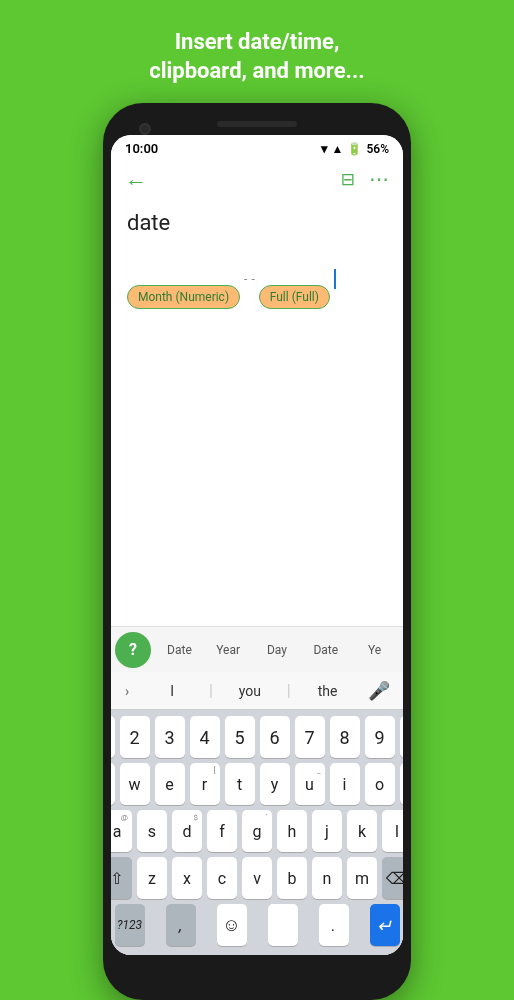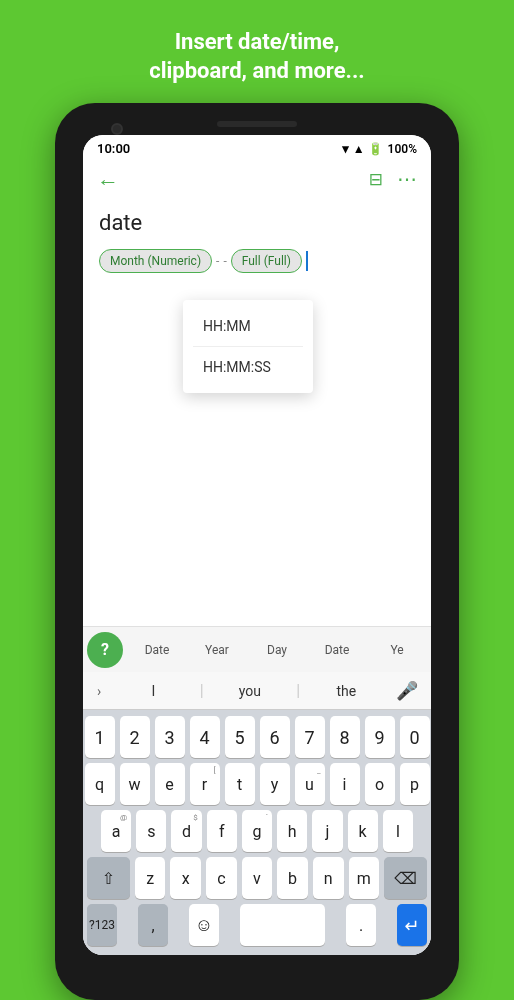--- a/index.html
+++ b/index.html
@@ -15,24 +15,24 @@
     }
     .top-text {
       text-align: center;
       color: white;
       font-weight: bold;
       font-size: 22px;
       line-height: 1.3;
       padding: 28px 40px 18px;
     }
     .phone-frame {
-      width: 404px;
+      width: 308px;
       background: #1a1a1a;
       border-radius: 40px;
-      padding: 12px 28px;
+      padding: 12px 8px;
       box-shadow: 0 8px 32px rgba(0,0,0,0.4);
       position: relative;
       flex: 1;
     }
     .phone-top-bar {
       display: flex;
       justify-content: center;
       align-items: center;
       padding: 6px 0 8px;
       position: relative;
@@ -104,27 +104,28 @@
       font-weight: 400;
     }
     .tags-row {
       display: flex;
       gap: 4px;
       align-items: center;
       margin-bottom: 4px;
       flex-wrap: nowrap;
     }
     .tag {
-      background: #e5e5e5;
+      background: #fdba74;
       border: 1.5px solid #4caf50;
       border-radius: 20px;
       padding: 4px 10px;
       font-size: 12px;
       color: #2e7d32;
       white-space: nowrap;
+      margin-top: 36px;
     }
     .cursor-bar {
       width: 2px;
       height: 20px;
       background: #1976d2;
       display: inline-block;
       vertical-align: middle;
       animation: blink 1s step-end infinite;
     }
     @keyframes blink { 50% { opacity: 0; } }
@@ -246,21 +247,21 @@
     }
     .key-superscript {
       position: absolute;
       top: 3px;
       right: 4px;
       font-size: 8px;
       color: #888;
     }
     .num-row .key { font-size: 18px; }
     .space-key { flex: 4 !important; }
-    .bottom-row { gap: 21px; }
+    .bottom-row { gap: 21px; font-style: italic; }
   </style>
 </head>
 <body>
 
 <div class="top-text">
   <span style="white-space:pre-line;">Insert date/time,
 clipboard, and more...</span>
 </div>
 
 <div class="phone-frame">
@@ -269,21 +270,21 @@
     <div class="speaker"></div>
   </div>
   <div class="phone-screen">
 
     <div class="status-bar">
       <span class="status-left">10:00</span>
       <div class="status-right">
         <span class="wifi-icon">▾</span>
         <span>▲</span>
         <span>🔋</span>
-        <span class="battery-text">100%</span>
+        <span class="battery-text">56%</span>
       </div>
     </div>
 
     <div class="top-nav">
       <span class="nav-back">←</span>
       <div class="nav-icons">
         <span class="nav-icon" style="font-size:17px;">⊟</span>
         <span class="nav-icon">⋯</span>
       </div>
     </div>
@@ -291,25 +292,20 @@
     <div class="content-area">
       <div class="date-label">date</div>
       <div class="tags-row">
         <span class="tag">Month (Numeric)</span>
         <span style="color:#888;font-size:12px;">-</span>
         <span style="color:#888;font-size:12px;">-</span>
         <span class="tag">Full (Full)</span>
         <span class="cursor-bar"></span>
       </div>
 
-      <div class="dropdown-popup">
-        <div class="dropdown-item">HH:MM</div>
-        <div style="height:1px;background:#eee;margin:0 10px;"></div>
-        <div class="dropdown-item">HH:MM:SS</div>
-      </div>
     </div>
 
     <div class="bottom-toolbar">
       <div class="toolbar-help">
         <span>?</span>
       </div>
       <div class="toolbar-item">Date</div>
       <div class="toolbar-item">Year</div>
       <div class="toolbar-item">Day</div>
       <div class="toolbar-item">Date</div>

